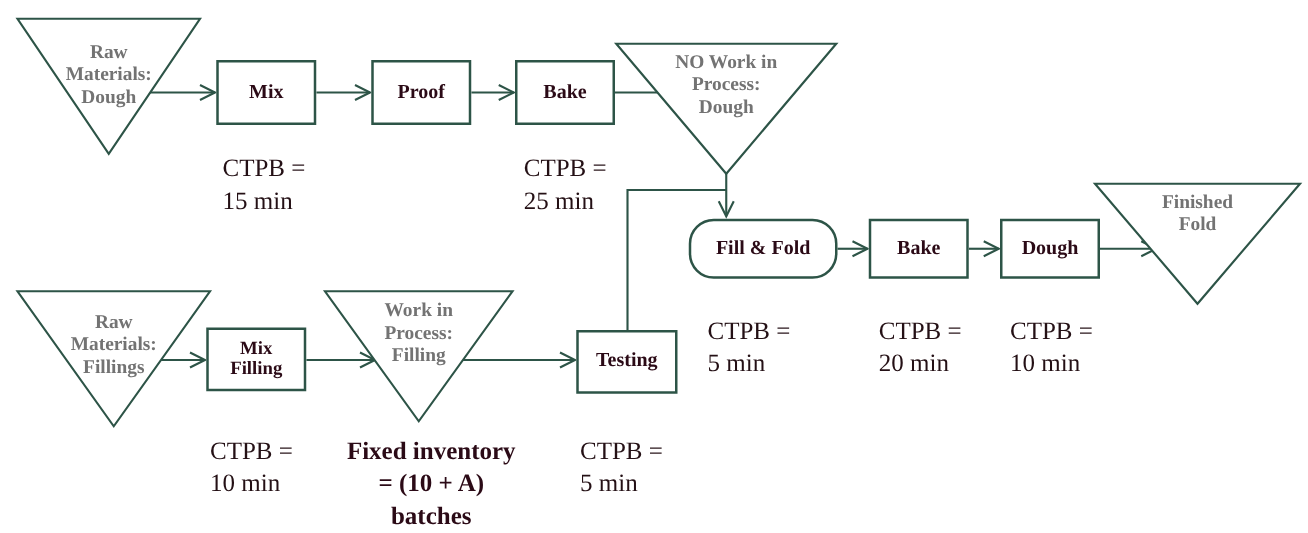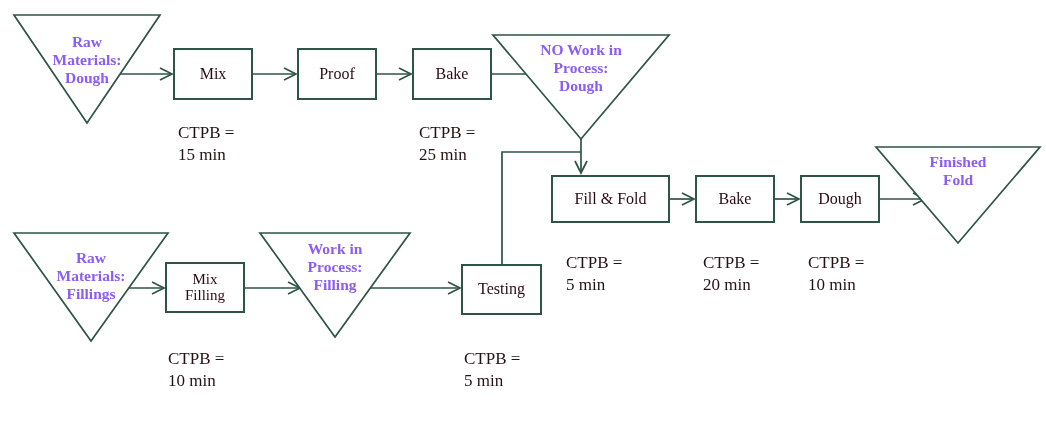--- a/index.html
+++ b/index.html
@@ -19,35 +19,35 @@
   .node-box {
     position: absolute;
     box-sizing: border-box;
     border: 2px solid #2d5447;
     background: #ffffff;
     display: flex;
     align-items: center;
     justify-content: center;
     text-align: center;
     color: #2b0a16;
-    font-weight: normal;
+    font-weight: bold;
     font-size: 16px;
     line-height: 1.05;
     z-index: 6;
   }
   .node-box.two-line { font-size: 15px; }
 
   
   .tri-wrap { position: absolute; z-index: 5; }
   .tri-wrap svg { display: block; overflow: visible; }
   .tri-label {
     position: absolute;
     left: 0; right: 0;
     text-align: center;
-    color: #8b5cf6;
+    color: #737373;
     font-weight: bold;
     font-size: 15.5px;
     line-height: 1.16;
     pointer-events: none;
     white-space: pre-line;
   }
 
   
   #wires {
     position: absolute;
@@ -64,21 +64,21 @@
   #wires .head {
     stroke: #2d5447;
     stroke-width: 1.7;
     fill: none;
   }
 
   
   .caption {
     position: absolute;
     color: #241015;
-    font-size: 17px;
+    font-size: 20px;
     line-height: 1.30;
     white-space: pre-line;
     z-index: 4;
   }
   .caption.left { text-align: left; }
   .caption.center { text-align: center; }
   .caption.em {
     font-weight: bold;
     color: #2b0a16;
   }
@@ -193,21 +193,21 @@
 Process:
 Filling</div>
   </div>
 
   <div class="node-box" style="left: 173px; top: 48px; width: 80px; height: 52px; white-space: pre-line;">Mix</div>
 
   <div class="node-box" style="left: 297px; top: 48px; width: 80px; height: 52px; white-space: pre-line;">Proof</div>
 
   <div class="node-box" style="left: 412px; top: 48px; width: 80px; height: 52px; white-space: pre-line;">Bake</div>
 
-  <div class="node-box" style="left: 551px; top: 175px; width: 119px; height: 48px; white-space: pre-line;">Fill &amp; Fold</div>
+  <div class="node-box" style="left: 551px; top: 175px; width: 119px; height: 48px; white-space: pre-line; border-radius: 20px;">Fill &amp; Fold</div>
 
   <div class="node-box" style="left: 695px; top: 175px; width: 80px; height: 48px; white-space: pre-line;">Bake</div>
 
   <div class="node-box" style="left: 800px; top: 175px; width: 80px; height: 48px; white-space: pre-line;">Dough</div>
 
   <div class="node-box two-line" style="left: 165px; top: 262px; width: 80px; height: 51px; white-space: pre-line;">Mix
 Filling</div>
 
   <div class="node-box" style="left: 461px; top: 264px; width: 81px; height: 51px; white-space: pre-line;">Testing</div>
 
@@ -223,17 +223,20 @@
 
   <div class="caption left" style="left: 703px; top: 252px; width: 110px; white-space: pre-line;">CTPB =
 20 min</div>
 
   <div class="caption left" style="left: 808px; top: 252px; width: 110px; white-space: pre-line;">CTPB =
 10 min</div>
 
   <div class="caption left" style="left: 168px; top: 348px; width: 110px; white-space: pre-line;">CTPB =
 10 min</div>
 
+  <div class="caption center em" style="left: 252px; top: 348px; width: 186px; white-space: pre-line;">Fixed inventory
+= (10 + A)
+batches</div>
 
   <div class="caption left" style="left: 464px; top: 348px; width: 110px; white-space: pre-line;">CTPB =
 5 min</div>
 
 </div>
 
 </body></html>

